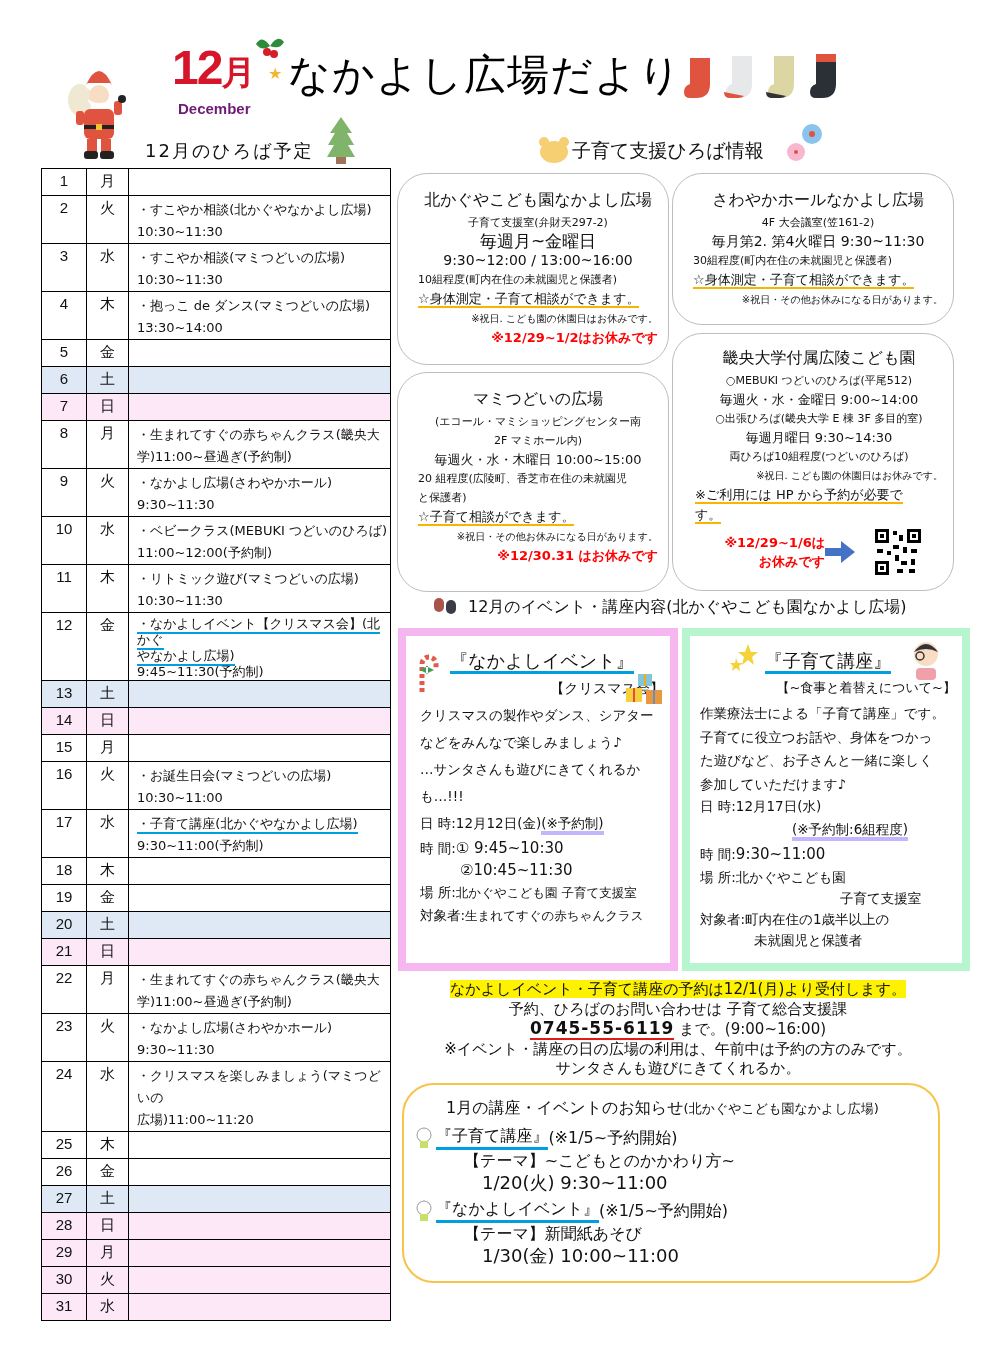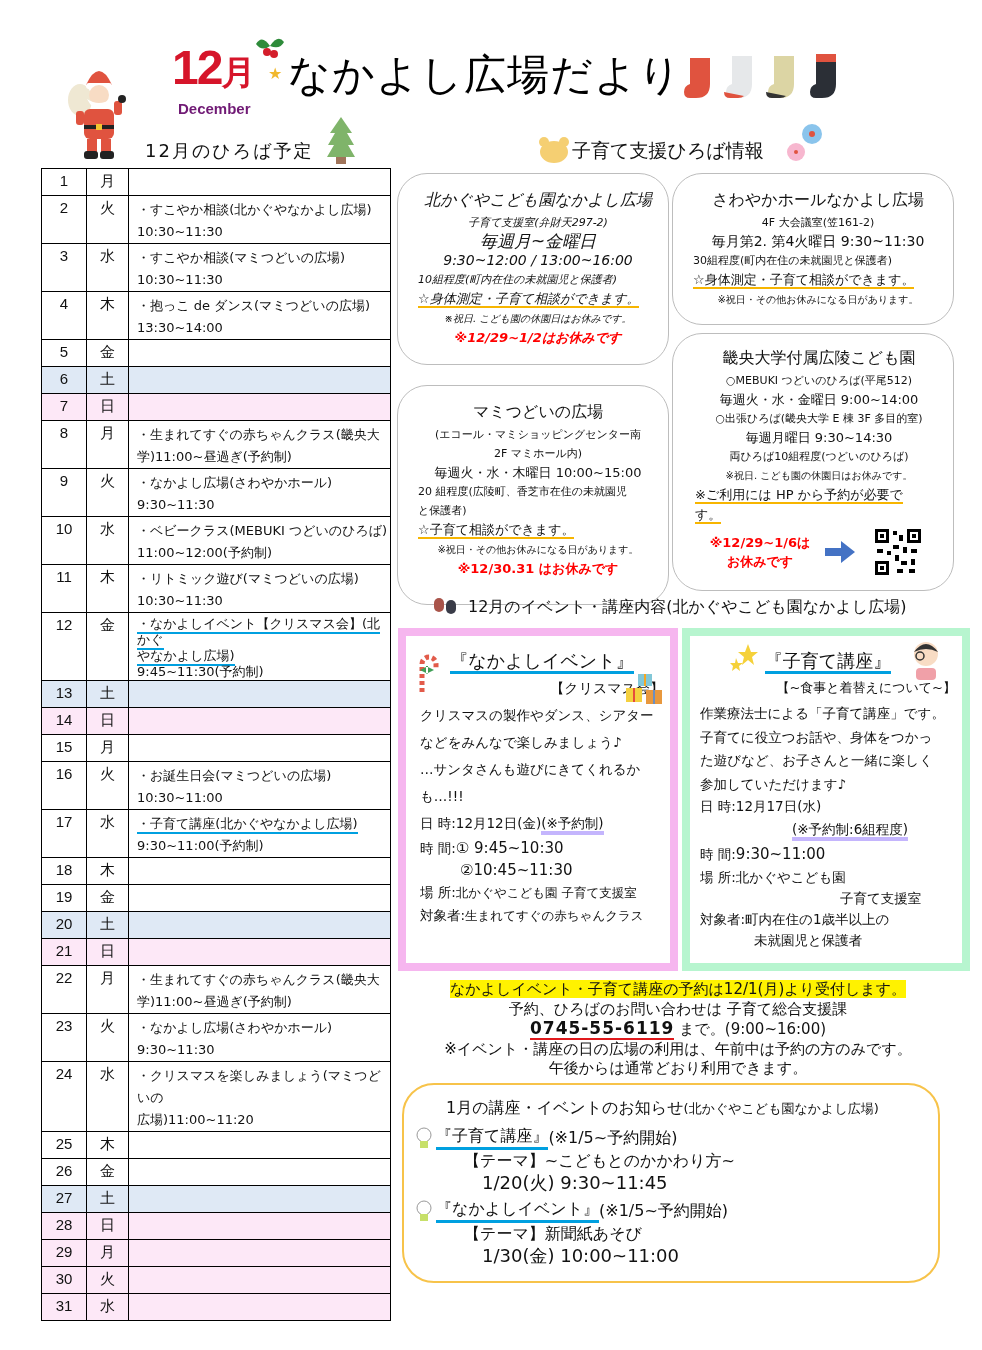--- a/index.html
+++ b/index.html
@@ -37,26 +37,26 @@
   .cal tr.h1 td { height: 27px; }
   .cal tr.h2 td { height: 48px; }
   .cal .ul { border-bottom: 2px solid #00a0e0; padding-bottom: 1px; }
 
   
   .box { border: 1.5px solid #bdbdbd; border-radius: 30px; background: #fff; text-align: center; font-size: 12px; line-height: 19px; }
   .box .t { font-size: 16px; line-height: 24px; margin-bottom: 1px; }
   .box .s { font-size: 11px; }
   .box .m { font-size: 14px; }
   .box .l { text-align: left; }
-  .box .note { font-size: 10px; text-align: center; }
-  .box .red { color: #f00; font-size: 13px; font-weight: bold; text-align: center; }
+  .box .note { font-size: 10px; text-align: right; }
+  .box .red { color: #f00; font-size: 13px; font-weight: bold; text-align: right; }
   .oline { border-bottom: 2px solid #f7b500; }
-  .b1 { left: 397px; top: 173px; width: 272px; height: 192px; padding: 14px 10px 0 20px; font-style: italic; }
+  .b1 { left: 397px; top: 173px; width: 272px; height: 192px; padding: 14px 10px 0 20px; }
   .b2 { left: 672px; top: 173px; width: 282px; height: 152px; padding: 14px 10px 0 20px; }
-  .b3 { left: 397px; top: 385px; width: 272px; height: 220px; padding: 14px 10px 0 20px; }
+  .b3 { left: 397px; top: 372px; width: 272px; height: 220px; padding: 14px 10px 0 20px; }
   .b4 { left: 672px; top: 333px; width: 282px; height: 258px; padding: 12px 10px 0 22px; }
   .qr { width: 50px; height: 50px; }
 
   .events-title { left: 432px; top: 597px; font-size: 16px; }
   .mittens { left: 430px; top: 596px; width: 34px; height: 26px; }
 
   
   .ev { background: #fff; }
   .ev1 { left: 398px; top: 628px; width: 280px; height: 343px; border: 8px solid #f6b6ef; padding: 12px 6px 0 14px; }
   .ev2 { left: 682px; top: 628px; width: 288px; height: 343px; border: 8px solid #b7f5cf; padding: 12px 6px 0 10px; }
@@ -491,36 +491,36 @@
     <div><span>対象者:</span><span>町内在住の1歳半以上の</span></div>
     <div style="padding-left:54px">未就園児と保護者</div>
   </div>
 </div>
 
 <div class="abs notice">
   <div><span class="hl">なかよしイベント・子育て講座の予約は12/1(月)より受付します。</span></div>
   <div>予約、ひろばのお問い合わせは 子育て総合支援課</div>
   <div><span class="phone">0745-55-6119</span><span> まで。(9:00~16:00)</span></div>
   <div>※イベント・講座の日の広場の利用は、午前中は予約の方のみです。</div>
-  <div>午後からは通常どおり利用できます。</div>
+  <div>サンタさんも遊びにきてくれるか。</div>
 </div>
 
 <div class="abs jan">
   <div class="jh"><span>1月の講座・イベントのお知らせ</span><small>(北かぐやこども園なかよし広場)</small></div>
 
   <div class="item">
     <svg class="bulb" viewBox="0 0 20 24">
       <circle cx="10" cy="9" r="7" fill="#fff" stroke="#999"></circle>
         <rect x="6" y="15" width="8" height="7" fill="#c7e06a"></rect>
     </svg>
     <span class="u">『子育て講座』</span>
       <span>(※1/5~予約開始)</span>
   </div>
   <div class="ind1">【テーマ】~こどもとのかかわり方~</div>
-  <div class="ind2">1/20(火) 9:30~11:45</div>
+  <div class="ind2">1/20(火) 9:30~11:00</div>
 
   <div class="item" style="margin-top:4px">
     <svg class="bulb" viewBox="0 0 20 24">
       <circle cx="10" cy="9" r="7" fill="#fff" stroke="#999"></circle>
         <rect x="6" y="15" width="8" height="7" fill="#c7e06a"></rect>
     </svg>
     <span class="u">『なかよしイベント』</span>
       <span>(※1/5~予約開始)</span>
   </div>
   <div class="ind1">【テーマ】新聞紙あそび</div>

